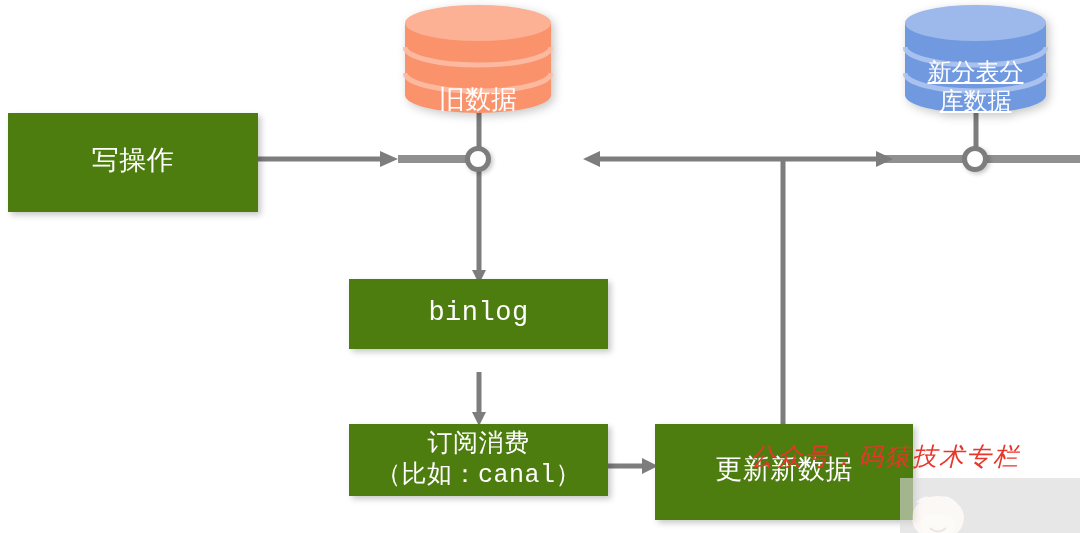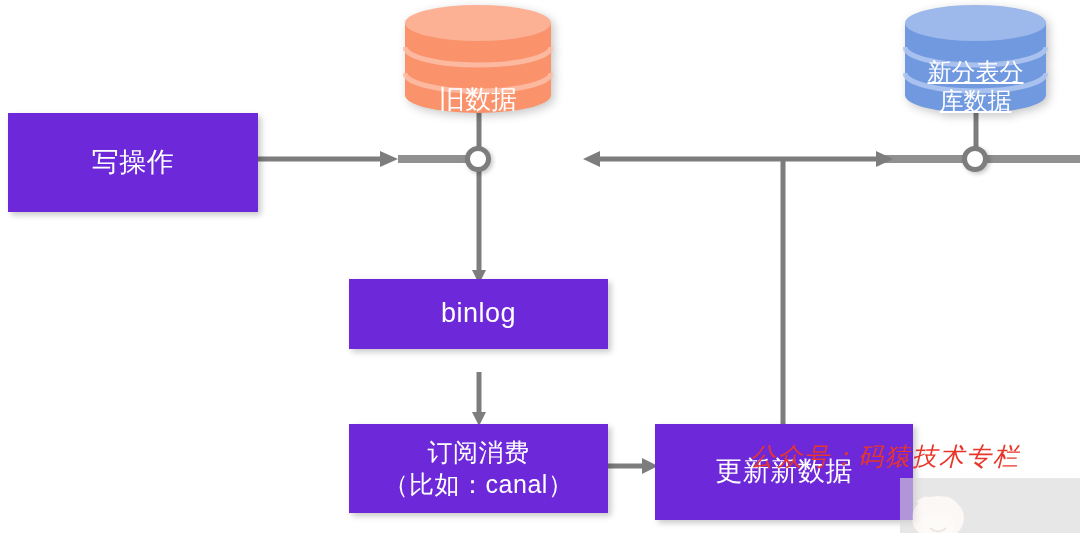--- a/index.html
+++ b/index.html
@@ -15,31 +15,32 @@
     position: relative;
     width: 1080px;
     height: 533px;
     background: #ffffff;
     overflow: hidden;
   }
   
   .node-box {
     position: absolute;
     box-sizing: border-box;
-    background: #6d28d9;
+    background: #4d7c0f;
     color: #ffffff;
     display: flex;
     align-items: center;
     justify-content: center;
     text-align: center;
     line-height: 1.25;
     font-size: 27px;
     letter-spacing: 0.5px;
     box-shadow: 3px 3px 6px rgba(0,0,0,0.22);
     white-space: pre-line;
+    font-family: Liberation Mono, monospace;
   }
   .node-box.small-text { font-size: 25px; }
 
   
   .cylinder {
     position: absolute;
     box-sizing: border-box;
     display: flex;
     align-items: flex-end;
     justify-content: center;
@@ -189,21 +190,21 @@
       <path d="M2,70 A70.5,18 0 0 0 143,70" fill="none" stroke="#b3c8f0" stroke-width="5" opacity="0.85"></path>
     </svg>
     <span class="cyl-label" style="padding-top:12px;text-decoration:underline;">新分表分
 库数据</span>
   </div>
 
   <div class="node-box" style="left:349px; top:279px; width:259px; height:70px;">
     <span>binlog</span>
   </div>
 
-  <div class="node-box small-text" style="left:349px; top:424px; width:259px; height:89px;">
+  <div class="node-box small-text" style="left:349px; top:424px; width:259px; height:72px;">
     <span>订阅消费
 （比如：canal）</span>
   </div>
 
   <div class="node-box" style="left:655px; top:424px; width:258px; height:96px;">
     <span>更新新数据</span>
   </div>
 
   <div class="wm-logo" style="left:900px; top:478px; width:180px; height:55px; background:#d9d9d9;">
     <svg width="180" height="55" viewBox="0 0 180 55">

